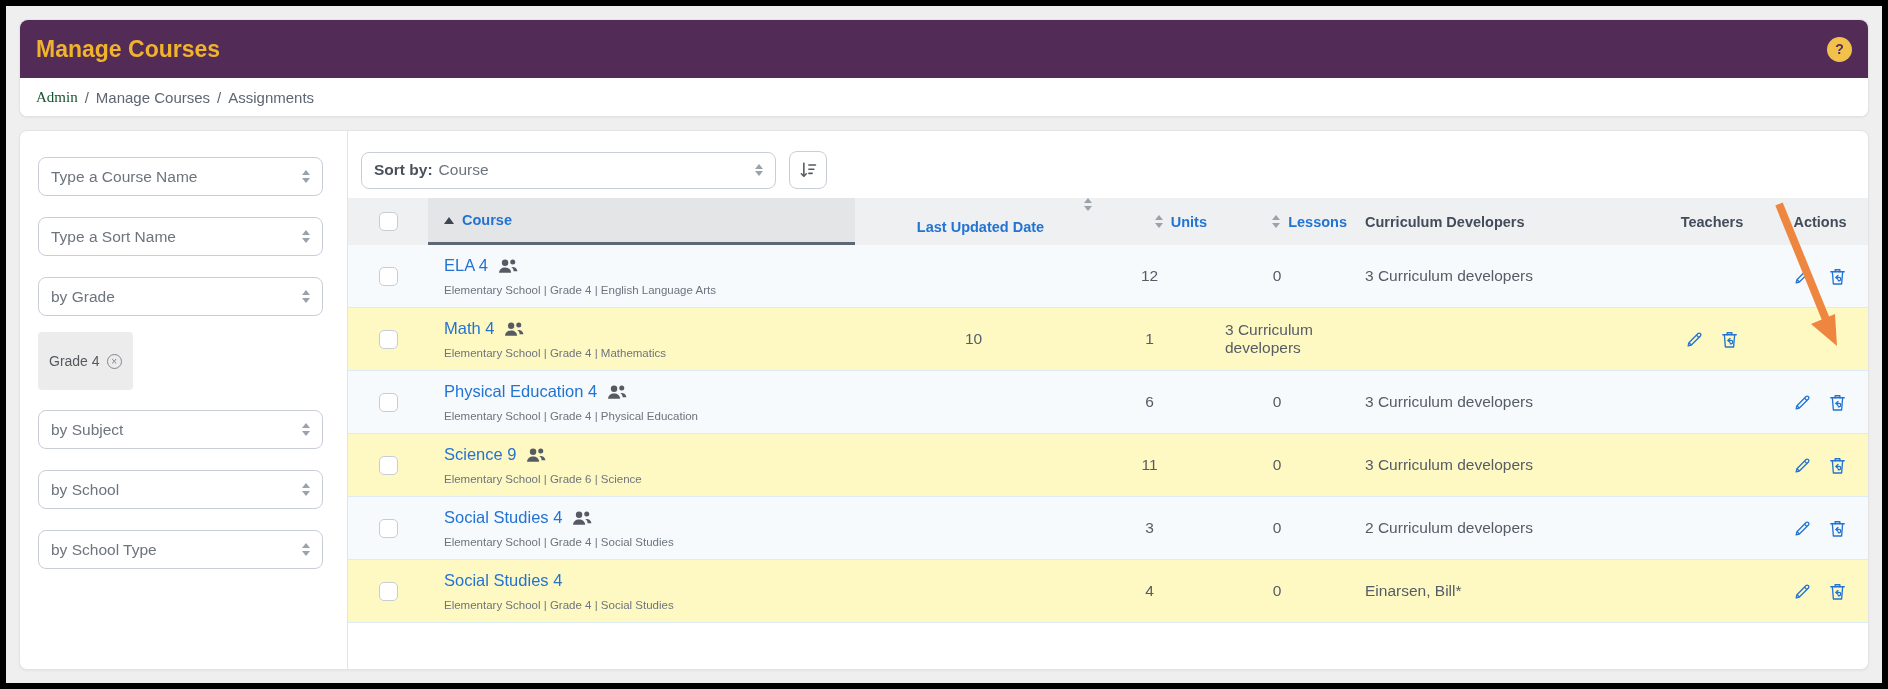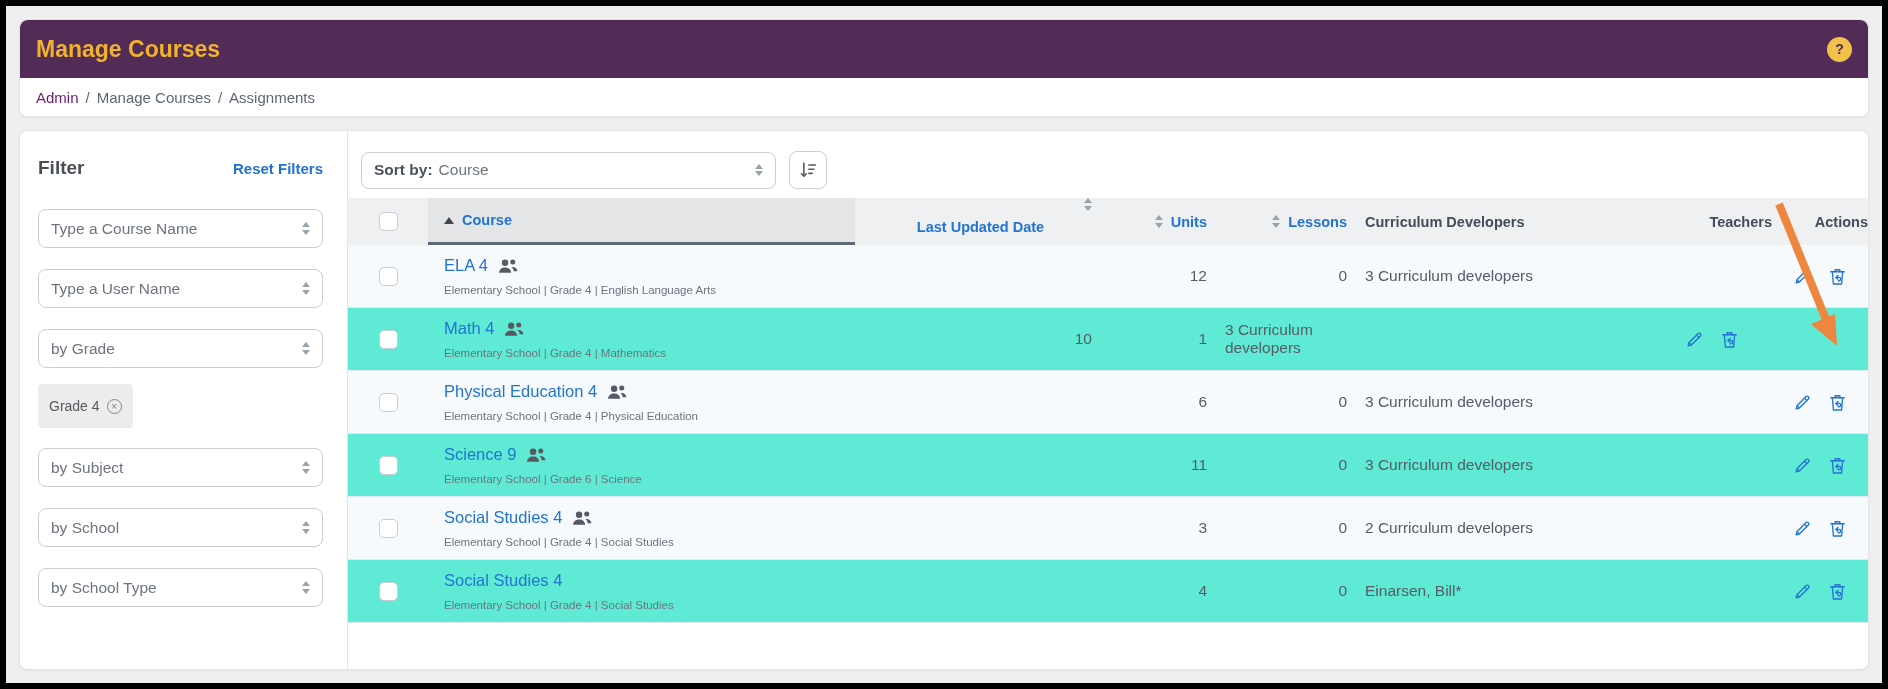--- a/index.html
+++ b/index.html
@@ -11,21 +11,21 @@
   }
   .card { background:#fff; border-radius:8px; border:1px solid #e4e4e4; box-shadow:0 1px 2px rgba(0,0,0,.05); }
 
   
   .titlebar { height:58px; background:#532b57; border-radius:8px 8px 0 0; display:flex; align-items:center; padding:0 16px; }
   .page-title { color:#f0b32b; font-size:23px; font-weight:bold; }
   .help-circle { margin-left:auto; width:25px; height:25px; border-radius:50%; background:#f2c14b; color:#532b57;
     font-weight:bold; font-size:14px; display:flex; align-items:center; justify-content:center; cursor:pointer; }
   .crumbbar { height:38px; display:flex; align-items:center; gap:7px; padding:0 16px; font-size:15px; color:#5d6672;
     background:#fff; border-radius:0 0 8px 8px; }
-  .crumb-link { color:#701a75; text-decoration:none; }
+  .crumb-link { color:#14532d; text-decoration:none;font-family:Liberation Serif, serif; }
 
   
   .toolbar { margin-top:13px; height:74px; display:flex; align-items:center; padding:0 20px; gap:14px; }
   .btn { height:40px; border-radius:8px; display:inline-flex; align-items:center; font-size:16.5px; cursor:pointer; }
   .btn-outline { background:#fff; border:1px solid #c9ced6; color:#4a4f57; font-weight:bold; padding:0 16px; gap:10px; }
   .caret-down { width:0; height:0; border-left:6px solid transparent; border-right:6px solid transparent; border-top:7px solid #555a61; }
   .btn-primary { background:#1f6fd6; border:1px solid #1f6fd6; color:#fff; font-weight:bold; padding:0 18px; gap:8px; }
   .plus-circle { width:19px; height:19px; border:1.6px solid #fff; border-radius:50%; display:flex; align-items:center; justify-content:center;
     font-size:15px; font-weight:bold; line-height:1; }
   .recycle-wrap { margin-left:auto; position:relative; margin-right:14px; }
@@ -38,44 +38,44 @@
   .main { margin-top:13px; display:flex; min-height:540px; }
   .filter-panel { width:328px; flex:0 0 328px; padding:26px 24px 20px 18px; border-right:1px solid #e2e4e8; }
   .filter-head { display:flex; align-items:baseline; margin-bottom:30px; }
   .filter-title { font-size:19px; font-weight:bold; color:#4a4f57; }
   .reset-link { margin-left:auto; color:#2272d2; font-weight:bold; font-size:15px; text-decoration:none; }
   .selectbox { height:39px; border:1px solid #c9ced6; border-radius:8px; background:#fff; display:flex; align-items:center;
     padding:0 12px; font-size:15.5px; color:#6d747e; margin-bottom:21px; cursor:pointer; }
   .sorticon { margin-left:auto; display:flex; flex-direction:column; gap:2.5px; }
   .tri-up { width:0; height:0; border-left:4.5px solid transparent; border-right:4.5px solid transparent; border-bottom:5.5px solid #9aa2ab; }
   .tri-down { width:0; height:0; border-left:4.5px solid transparent; border-right:4.5px solid transparent; border-top:5.5px solid #9aa2ab; }
-  .chip { display:inline-flex; align-items:center; gap:7px; background:#ececec; border-radius:4px; padding:14px 11px;
+  .chip { display:inline-flex; align-items:center; gap:7px; background:#ececec; border-radius:4px; padding:21px 11px;
     font-size:14px; color:#55595f; margin:-5px 0 20px 0; }
   .chip-x { width:15px; height:15px; border:1px solid #82878e; border-radius:50%; color:#82878e; font-size:10px;
     display:flex; align-items:center; justify-content:center; cursor:pointer; }
 
   .table-area { flex:1; padding-top:20px; overflow:hidden; }
   .sortrow { display:flex; align-items:center; gap:13px; padding-left:13px; margin-bottom:9px; }
   .sort-select { width:415px; height:37px; border:1px solid #c9ced6; border-radius:8px; display:flex; align-items:center;
     padding:0 12px; font-size:15.5px; cursor:pointer; }
   .sort-label { font-weight:bold; color:#4a515c; margin-right:6px; }
   .sort-value { color:#6d747e; }
   .sort-dir-btn { width:38px; height:38px; border:1px solid #c9ced6; border-radius:8px; background:#fff; display:flex;
     align-items:center; justify-content:center; cursor:pointer; }
 
   .grid { display:grid; grid-template-columns:80px 427px 237px 115px 140px 305px 120px 1fr; align-items:center; }
   .thead { background:#eef0f1; height:47px; font-size:14.5px; }
   .th { display:flex; align-items:center; gap:8px; font-weight:bold; color:#434c59; height:100%; }
   .th.sortable { color:#2373d3; cursor:pointer; }
   .th-course { background:#e4e5e7; border-bottom:3px solid #5c6877; padding-left:16px; }
   .tri-asc { width:0; height:0; border-left:5.5px solid transparent; border-right:5.5px solid transparent; border-bottom:7px solid #3f4650; }
   .pad-l { padding-left:14px;flex-direction:column; } .pad-l8 { padding-left:8px; } .pad-l18 { padding-left:18px; }
-  .center { justify-content:flex-end; }
-
-  .trow { height:63px; border-bottom:1px solid #dcebf7; font-size:15.5px; color:#565c66; background:#5eead4; }
+  .center { justify-content:center; }
+
+  .trow { height:63px; border-bottom:1px solid #dcebf7; font-size:15.5px; color:#565c66; background:#fef9c3; }
   .trow.tint { background:#f6fafd; }
   .cell { display:flex; align-items:center; height:100%; }
   .rowcheck, .headcheck { appearance:none; -webkit-appearance:none; width:19px; height:19px; border:1px solid #c8cdd3;
     border-radius:5px; background:#fff; margin:0 auto; display:block; cursor:pointer; }
   .course-cell { flex-direction:column; align-items:flex-start; justify-content:center; padding-left:16px; gap:9px; }
   .course-line { display:flex; align-items:center; gap:9px; }
   .course-link { color:#2373d3; font-size:16.5px; text-decoration:none; font-weight:500; }
   .course-sub { font-size:11.5px; color:#6d747e; }
   .actions-cell { gap:16px; justify-content:center; }
   .icon-btn { background:none; border:none; cursor:pointer; display:flex; padding:0; }
@@ -101,33 +101,29 @@
 
 
   <svg class="arrow-overlay" viewBox="0 0 110 150">
     <line x1="38" y1="2" x2="86" y2="120" stroke="#ee8640" stroke-width="8"></line>
     <polygon points="96,144 70,122 94,112" fill="#ee8640"></polygon>
   </svg>
 
   <div class="card main">
 
     <div class="filter-panel">
-      <div class="filter-head">
-        <div class="filter-title">Filter</div>
-        <a href="#" class="reset-link">Reset Filters</a>
-      </div>
       <div class="selectbox">
         <span>Type a Course Name</span>
         <span class="sorticon">
             <span class="tri-up"></span>
             <span class="tri-down"></span>
           </span>
       </div>
       <div class="selectbox">
-        <span>Type a User Name</span>
+        <span>Type a Sort Name</span>
         <span class="sorticon">
             <span class="tri-up"></span>
             <span class="tri-down"></span>
           </span>
       </div>
       <div class="selectbox">
         <span>by Grade</span>
         <span class="sorticon">
             <span class="tri-up"></span>
             <span class="tri-down"></span>

